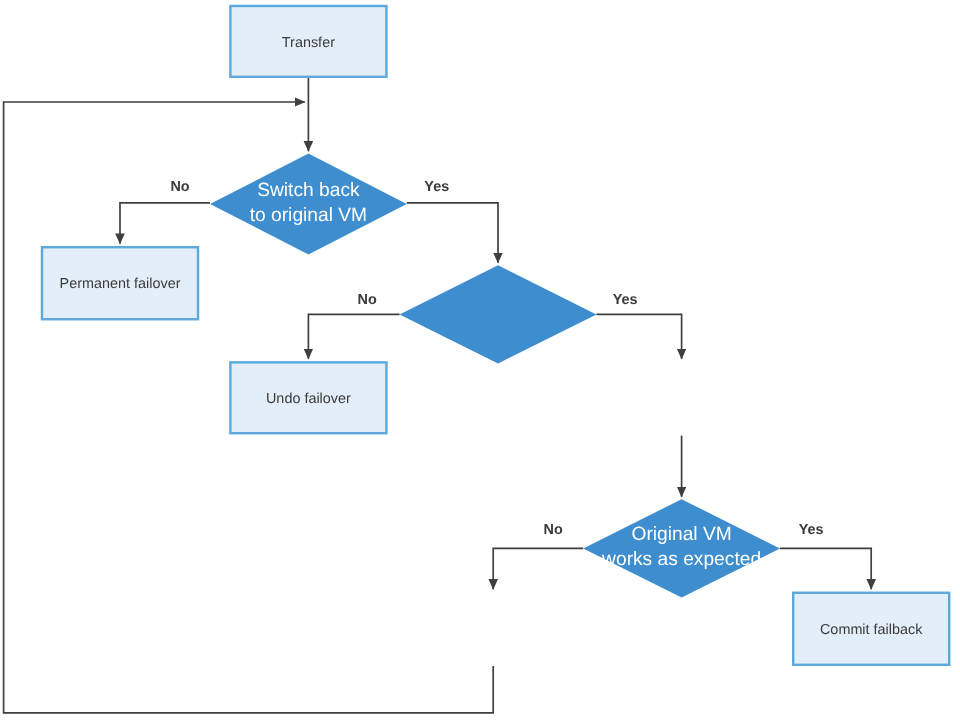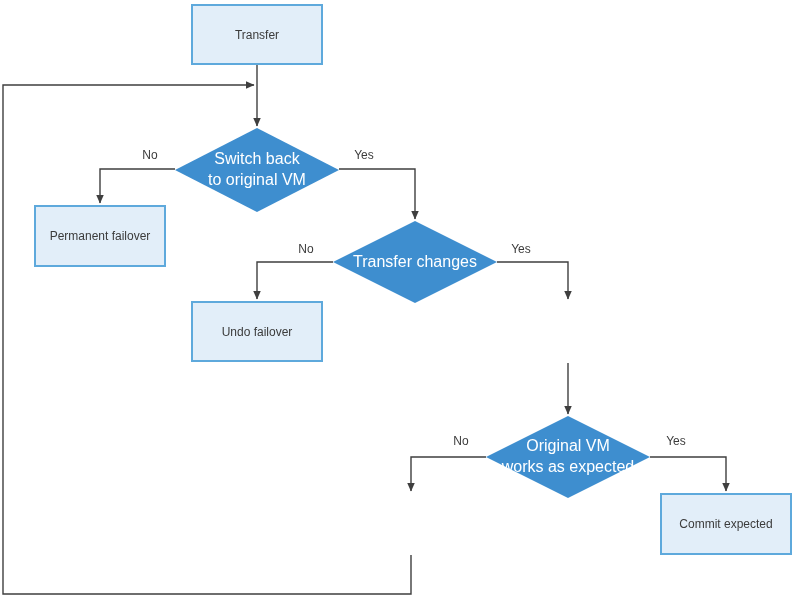--- a/index.html
+++ b/index.html
@@ -38,20 +38,21 @@
     text-align: center;
     white-space: pre-line;
     pointer-events: none;
   }
   .elabel {
     position: absolute;
     width: 40px;
     font-size: 12px;
     color: var(--box-text, #3b3b3b);
     text-align: center;
+    font-weight: bold;
   }
 </style>
 </head>
 <body>
 
 <div class="canvas">
 
   <svg class="layer" width="800" height="603" viewBox="0 0 800 603">
     <defs>
       <marker id="arrowhead" markerWidth="10" markerHeight="9" refX="8.5" refY="4" orient="auto" markerUnits="userSpaceOnUse">
@@ -70,25 +71,24 @@
     <polyline class="connector" marker-end="url(#arrowhead)" points="650,457 726,457 726,491"></polyline>
 
     <polygon class="diamond" points="257,128 339,170 257,212 175,170"></polygon>
     <polygon class="diamond" points="415,221 497,262 415,303 333,262"></polygon>
     <polygon class="diamond" points="568,416 650,457 568,498 486,457"></polygon>
   </svg>
 
   <div class="box" style="left:191px; top:4px; width:132px; height:61px">Transfer</div>
   <div class="box" style="left:191px; top:301px; width:132px; height:61px">Undo failover</div>
   <div class="box" style="left:34px; top:205px; width:132px; height:62px">Permanent failover</div>
-  <div class="box" style="left:660px; top:493px; width:132px; height:62px">Commit expected</div>
+  <div class="box" style="left:660px; top:493px; width:132px; height:62px">Commit failback</div>
 
   <div class="dlabel" style="left:177px; top:128px; width:160px; height:84px">Switch back
 to original VM</div>
-  <div class="dlabel" style="left:335px; top:221px; width:160px; height:82px">Transfer changes</div>
   <div class="dlabel" style="left:488px; top:416px; width:160px; height:82px">Original VM
 works as expected</div>
 
   <div class="elabel" style="left:130px; top:148px">No</div>
   <div class="elabel" style="left:344px; top:148px">Yes</div>
   <div class="elabel" style="left:286px; top:242px">No</div>
   <div class="elabel" style="left:501px; top:242px">Yes</div>
   <div class="elabel" style="left:441px; top:434px">No</div>
   <div class="elabel" style="left:656px; top:434px">Yes</div>
 

